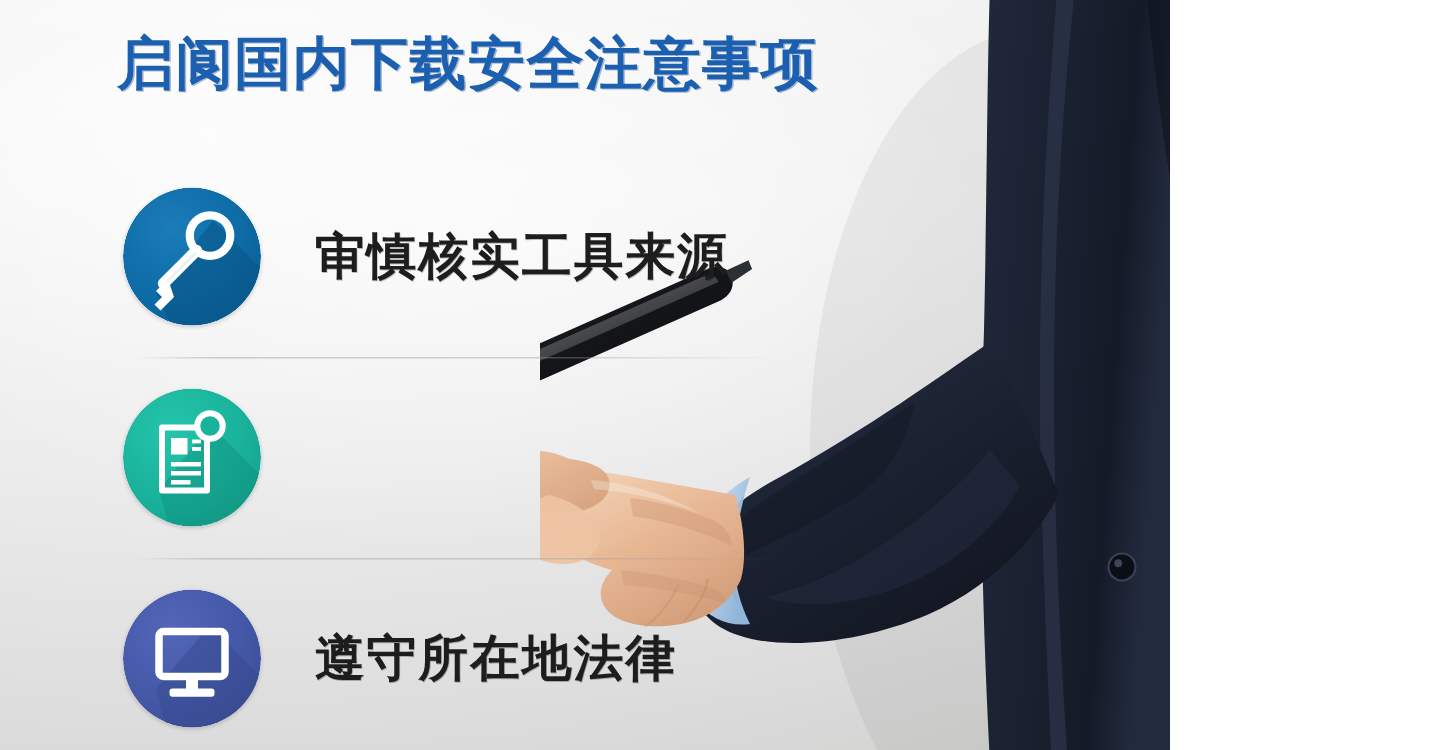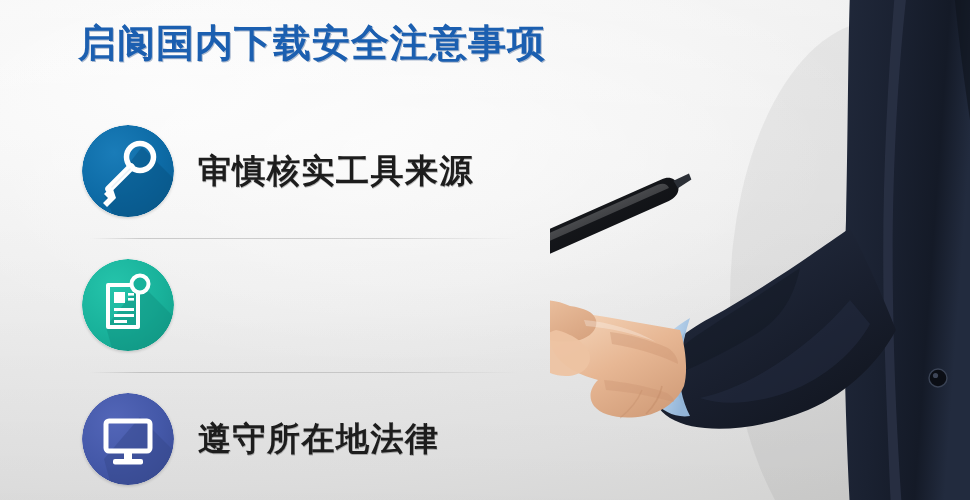--- a/index.html
+++ b/index.html
@@ -4,21 +4,21 @@
 <style>
   html, body {
     margin: 0; padding: 0;
     background: #ffffff;
   }
   body {
     font-family: "Liberation Sans", "DejaVu Sans", sans-serif;
   }
   #poster {
     position: relative;
-    width: 970px;
+    width: 780px;
     height: 500px;
     overflow: hidden;
     background:
       radial-gradient(120% 100% at 18% 18%, #fbfbfb 0%, #f2f2f2 45%, #e8e8e8 78%, #dededd 100%);
   }
 
   
   #poster::after {
     content: "";
     position: absolute; inset: 0;
@@ -74,21 +74,21 @@
     box-shadow: 0 1px 3px rgba(0,0,0,0.18);
   }
   .badge svg { position: relative; z-index: 3; display:block; }
   
   .badge .lshadow {
     position: absolute; inset: 0; z-index: 2;
     pointer-events: none;
   }
 
   .label {
-    margin-left: 24px;
+    margin-left: 36px;
     font-size: 33px;
     font-weight: bold;
     color: #1d1d1d;
     letter-spacing: 1.5px;
     white-space: nowrap;
     text-shadow: 0.5px 0.5px 0 rgba(0,0,0,0.25);
   }
 
   
   .photo {

